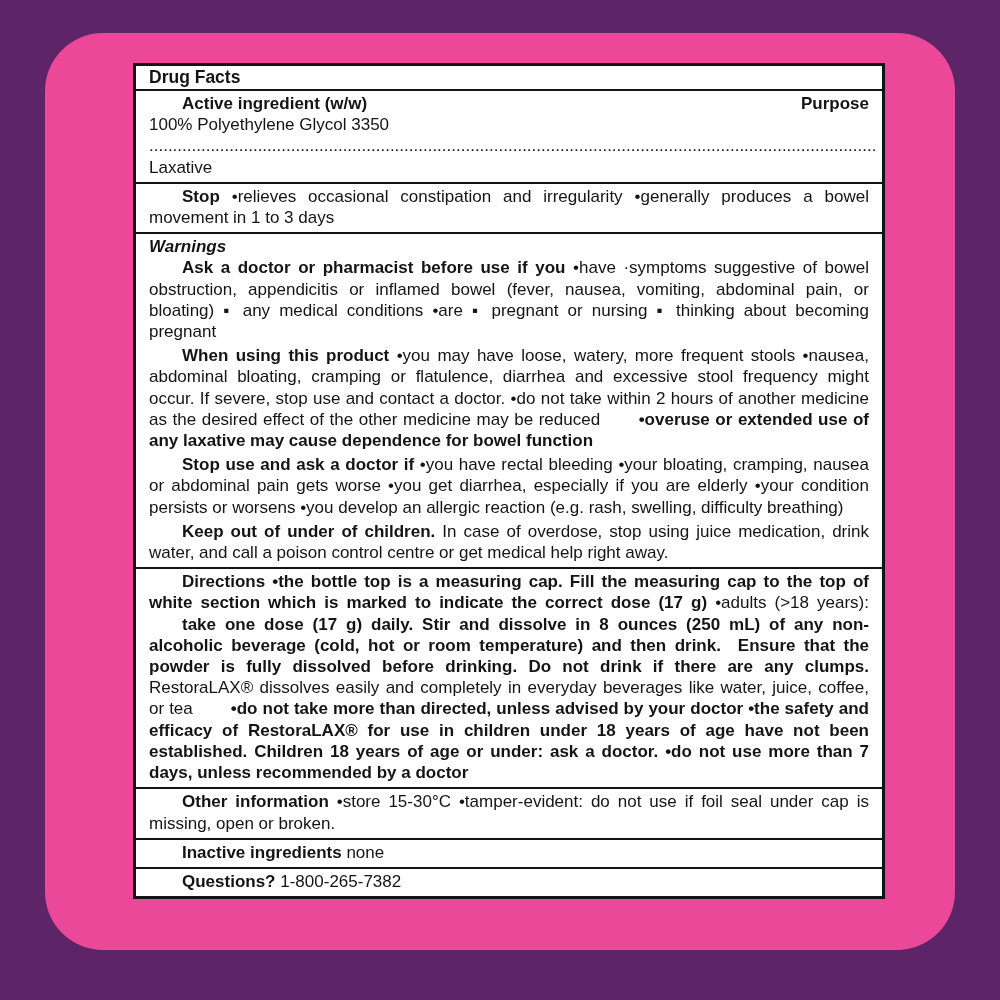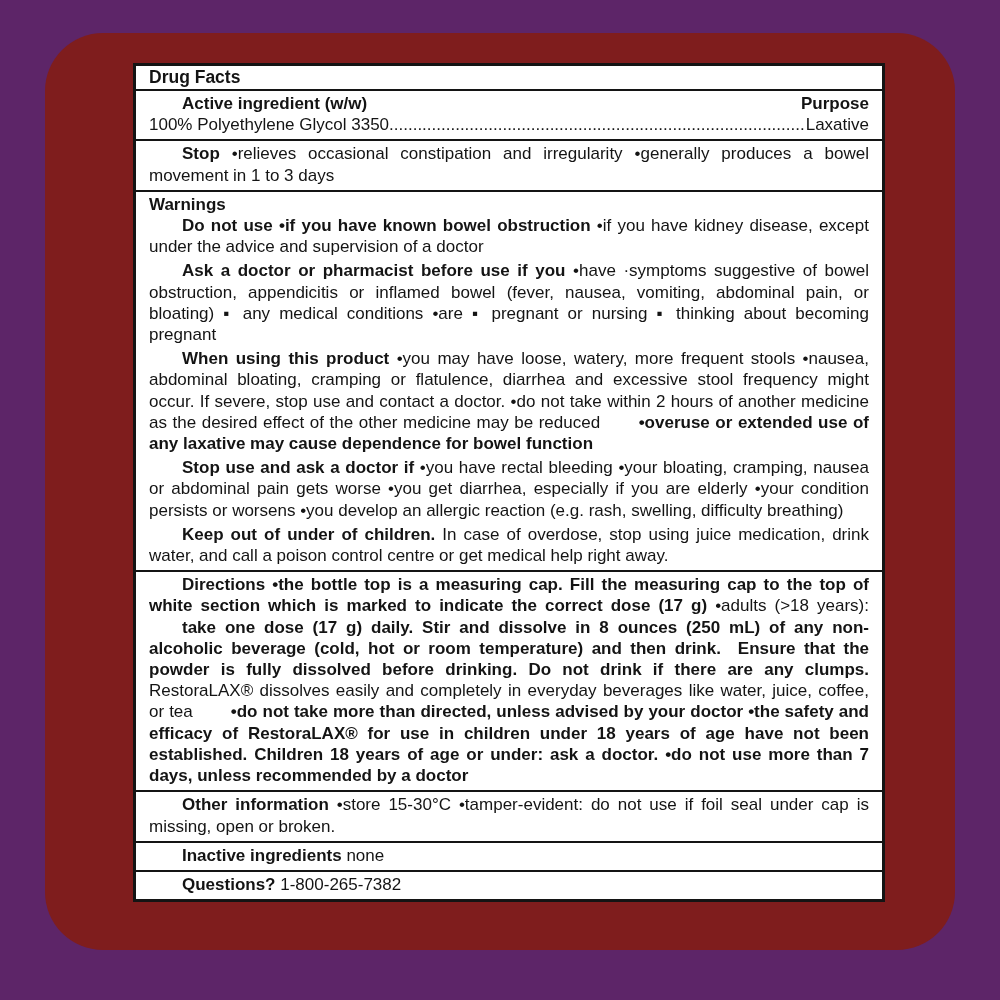--- a/index.html
+++ b/index.html
@@ -18,38 +18,38 @@
   }
   .row{
     padding:2px 13px 4px 13px;font-size:17px;line-height:21.2px;
     border-top:2px solid #141414;
   }
   .row:first-child{border-top:none;}
   .title-row{
     font-weight:bold;font-size:17.5px;line-height:20px;padding:1px 13px 2px 13px;
   }
   .b{font-weight:bold;margin-left:33px;}
-  .heading{font-weight:bold;margin:0;}
+  .heading{font-weight:bold;margin:0;font-style:italic;}
   .para{margin:0;text-align:justify;}
   .para + .para{margin-top:3px;}
   .single .para{margin-top:0;}
   .ai-head{display:flex;justify-content:space-between;align-items:baseline;}
   .ai-head .lead{font-weight:bold;}
   .ai-head .lead .normal{font-weight:bold;}
   .ai-head .purpose{font-weight:bold;}
-  .ai-line{display:flex;align-items:baseline;white-space:nowrap;}
+  .ai-line{display:flex;align-items:baseline;white-space:nowrap;flex-direction:column;}
   .ai-line .leader{
     flex:1 1 auto;overflow:hidden;min-width:0;
   }
 </style>
 </head>
 <body style="background: rgb(93, 37, 104);">
 
 <div class="stage">
-  <div class="card" style="background: #7f1d1d;">
+  <div class="card" style="background: #ec4899;">
     <div class="dftable">
 
       <div class="row title-row">Drug Facts</div>
 
       <div class="row">
         <div class="ai-head">
           <span class="lead"><span class="b">Active ingredient</span><span class="normal"> (w/w)</span></span>
           <span class="purpose">Purpose</span>
         </div>
         <div class="ai-line">
@@ -59,21 +59,20 @@
         </div>
       </div>
 
       <div class="row single">
           <p class="para"><span class="b">Stop </span><span>•relieves occasional constipation and irregularity •generally produces a bowel movement in 1 to 3 days</span></p>
         </div>
 
       <div class="row">
         <p class="heading">Warnings</p>
         <div>
-            <p class="para"><span class="b">Do not use •if you have known bowel obstruction </span><span>•if you have kidney disease, except under the advice and supervision of a doctor</span></p>
             <p class="para"><span class="b">Ask a doctor or pharmacist before use if you </span><span>•have ·symptoms suggestive of bowel obstruction, appendicitis or inflamed bowel (fever, nausea, vomiting, abdominal pain, or bloating) ▪ any medical conditions •are ▪ pregnant or nursing ▪ thinking about becoming pregnant</span></p>
             <p class="para"><span class="b">When using this product </span><span>•you may have loose, watery, more frequent stools •nausea, abdominal bloating, cramping or flatulence, diarrhea and excessive stool frequency might occur. If severe, stop use and contact a doctor. •do not take within 2 hours of another medicine as the desired effect of the other medicine may be reduced </span><span class="b">•overuse or extended use of any laxative may cause dependence for bowel function</span></p>
             <p class="para"><span class="b">Stop use and ask a doctor if </span><span>•you have rectal bleeding •your bloating, cramping, nausea or abdominal pain gets worse •you get diarrhea, especially if you are elderly •your condition persists or worsens •you develop an allergic reaction (e.g. rash, swelling, difficulty breathing)</span></p>
             <p class="para"><span class="b">Keep out of under of children. </span><span>In case of overdose, stop using juice medication, drink water, and call a poison control centre or get medical help right away.</span></p>
           </div>
       </div>
 
       <div class="row single">
           <p class="para"><span class="b">Directions •the bottle top is a measuring cap. Fill the measuring cap to the top of white section which is marked to indicate the correct dose (17 g) </span><span>•adults (&gt;18 years): </span><span class="b">take one dose (17 g) daily. Stir and dissolve in 8 ounces (250 mL) of any non-alcoholic beverage (cold, hot or room temperature) and then drink. &nbsp;Ensure that the powder is fully dissolved before drinking. Do not drink if there are any clumps. </span><span>RestoraLAX® dissolves easily and completely in everyday beverages like water, juice, coffee, or tea </span><span class="b">•do not take more than directed, unless advised by your doctor •the safety and efficacy of RestoraLAX® for use in children under 18 years of age have not been established. Children 18 years of age or under: ask a doctor. •do not use more than 7 days, unless recommended by a doctor</span></p>
         </div>

